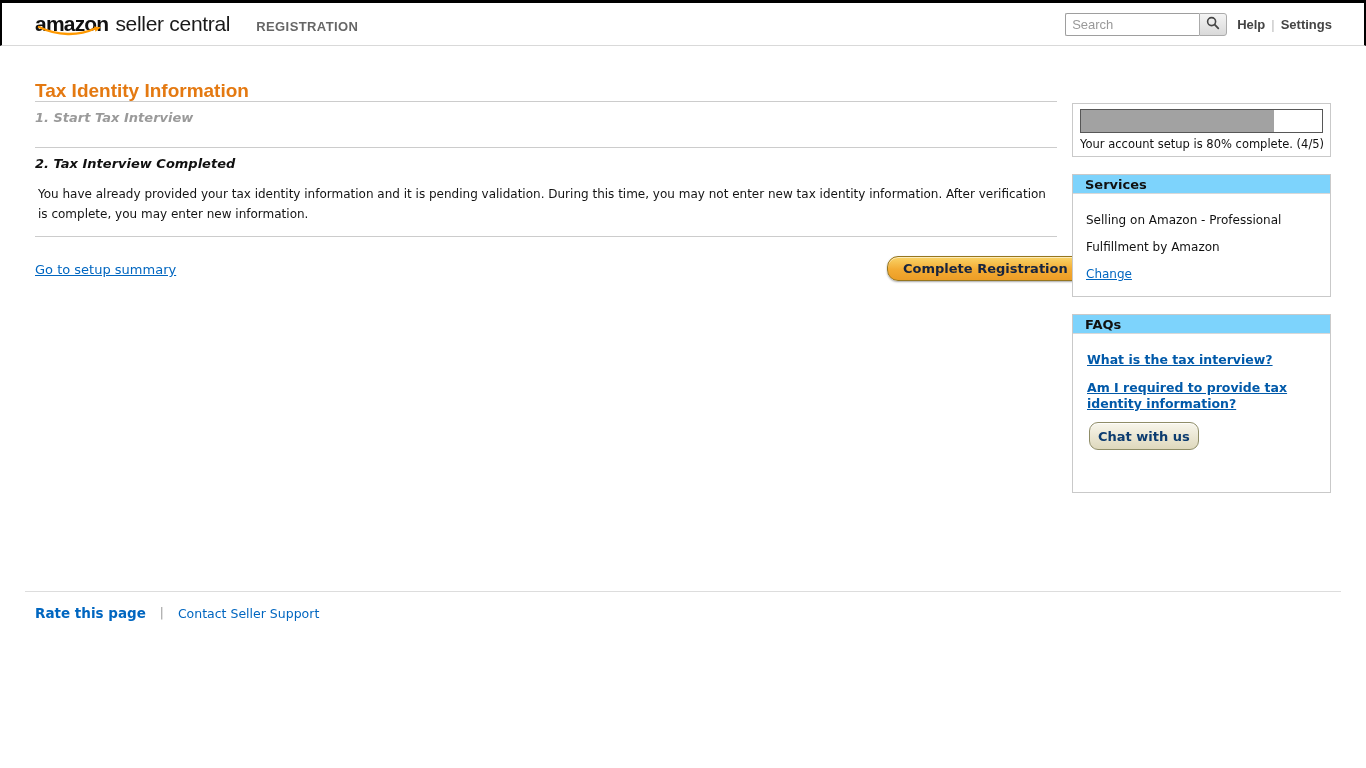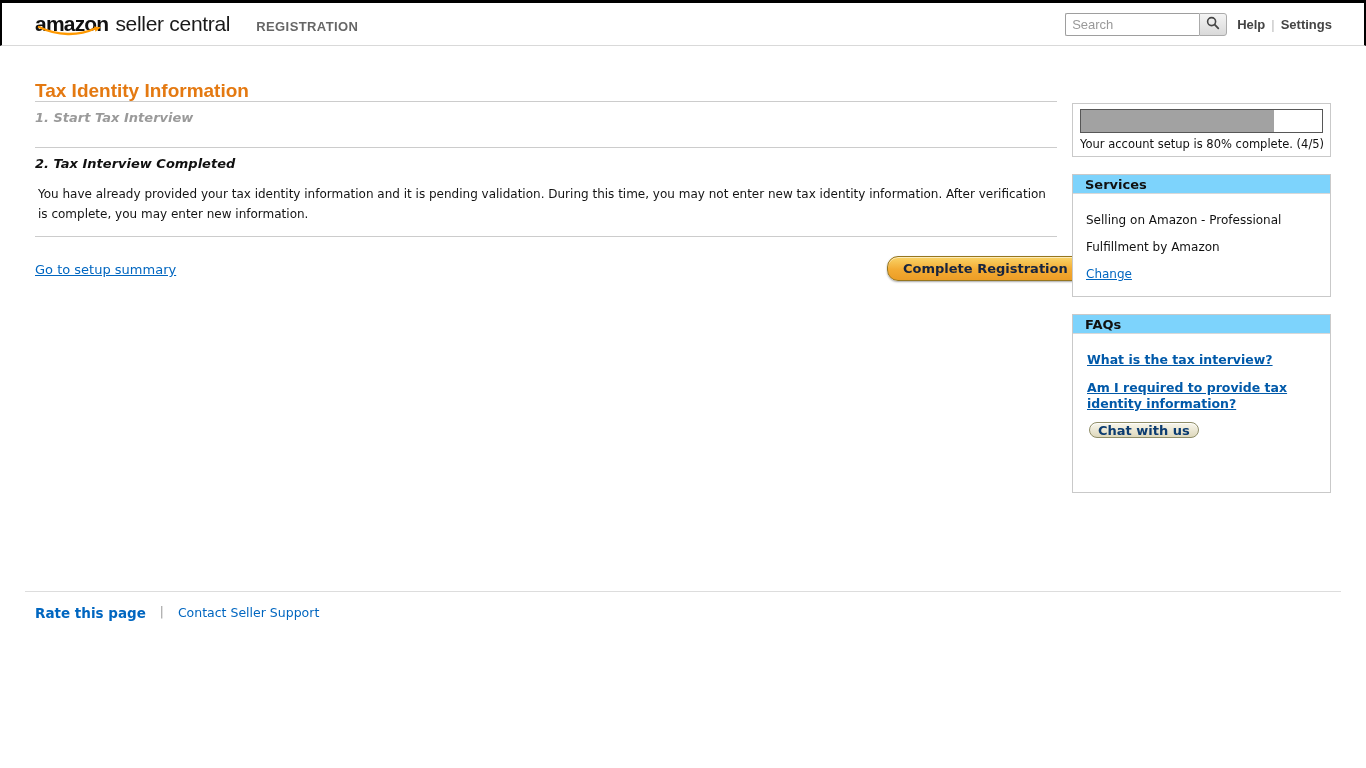--- a/index.html
+++ b/index.html
@@ -57,31 +57,31 @@
   .progress-text { margin-top:4px; font-size:11.5px; color:#111; white-space:nowrap; }
   .box-header { height:19px; background:#7dd3fc; border-bottom:1px solid #d8d8d8; display:flex; align-items:center; padding-left:12px; font-size:13px; font-weight:bold; color:#111; }
   .services-box { top:174px; height:123px; }
   .services-body { padding:6px 13px; font-size:12px; color:#111; }
   .service-item { margin-top:13px; }
   .change-link { display:inline-block; margin-top:13px; font-size:12px; color:#0066c0; text-decoration:underline; cursor:pointer; }
   .faqs-box { top:314px; height:179px; }
   .faqs-body { padding:6px 14px; }
   .faq-link { display:block; width:232px; margin-top:12px; font-size:12.5px; line-height:16px; font-weight:bold; color:#0059a9; text-decoration:underline; cursor:pointer; }
   .chat-btn {
-    margin-top:10px; margin-left:2px; height:16px; padding:0 8px;
+    margin-top:10px; margin-left:2px; height:28px; padding:0 8px;
     font-family:"DejaVu Sans", sans-serif; font-weight:bold; font-size:13px; color:#0c3c70;
     background:linear-gradient(#f8f6ec, #ded8bc);
     border:1px solid #8f8d68; border-radius:9px;
     box-shadow:inset 0 1px 0 rgba(255,255,255,.8);
     cursor:pointer;
   }
 
   
   .footer-rule { position:absolute; left:25px; top:591px; width:1316px; border-top:1px solid #ddd; }
-  .footer { position:absolute; left:0; top:605px; width:1366px; display:flex; align-items:flex-start; padding:0 35px; }
+  .footer { position:absolute; left:0; top:605px; width:1366px; display:flex; align-items:center; padding:0 35px; }
   .rate-link { font-size:13.5px; font-weight:bold; color:#0066c0; cursor:pointer; }
   .foot-divider { margin:0 14px; color:#999; font-size:12px; }
   .contact-link { font-size:12.5px; color:#0066c0; cursor:pointer; }
   .footer-right { margin-left:auto; display:flex; align-items:center; gap:32px; }
   .user-name { font-size:12.5px; color:#ababab; }
   .copyright { font-size:12.5px; color:#9a9a9a; }
 </style>
 </head>
 <body>
 

